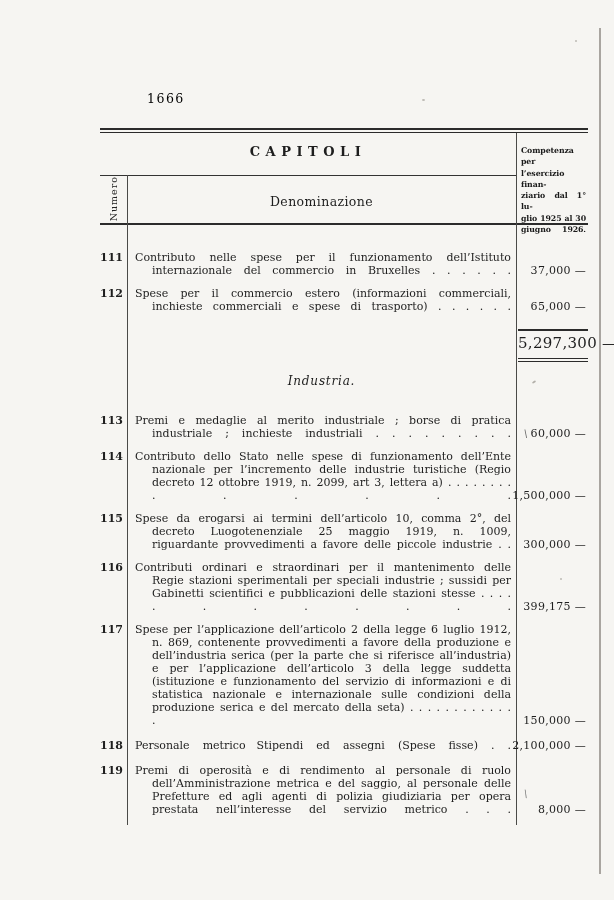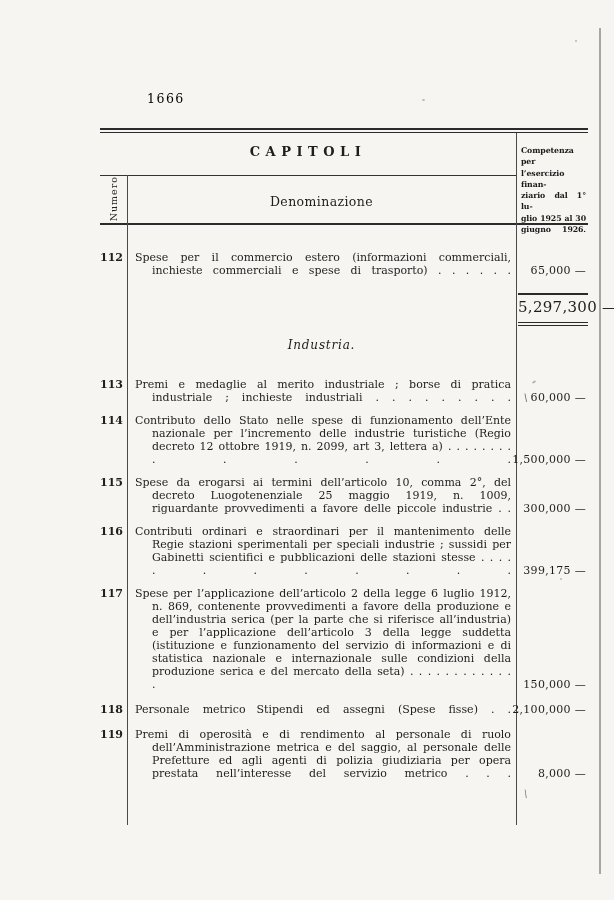--- a/index.html
+++ b/index.html
@@ -147,20 +147,29 @@
 l’esercizio finan-
 ziario dal 1° lu-
 glio 1925 al 30
 giugno 1926.</div>
     </div>
 
     <span class="mark-119">\</span>
 
     <div class="tbody">
 
+      <div class="body-row">
+        <div class="cell-num">111</div>
+        <div class="cell-text">
+            <p>Contributo nelle spese per il funzionamento dell’Istituto internazionale del commercio in Bruxelles . . . . . .</p>
+          </div>
+        <div class="cell-amount">
+            <span>37,000 —</span>
+          </div>
+      </div>
 
       <div class="body-row">
         <div class="cell-num">112</div>
         <div class="cell-text">
             <p>Spese per il commercio estero (informazioni commerciali, inchieste commerciali e spese di trasporto) . . . . . .</p>
           </div>
         <div class="cell-amount">
             <span>65,000 —</span>
           </div>
       </div>

